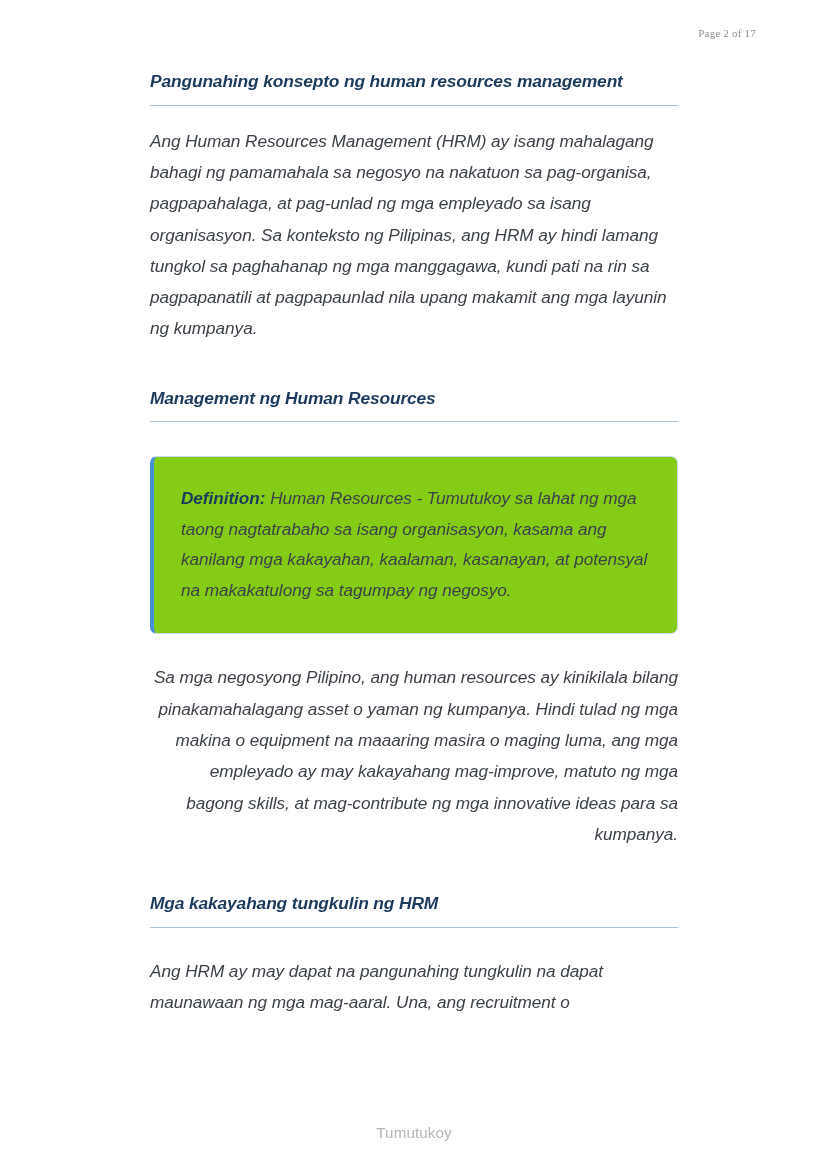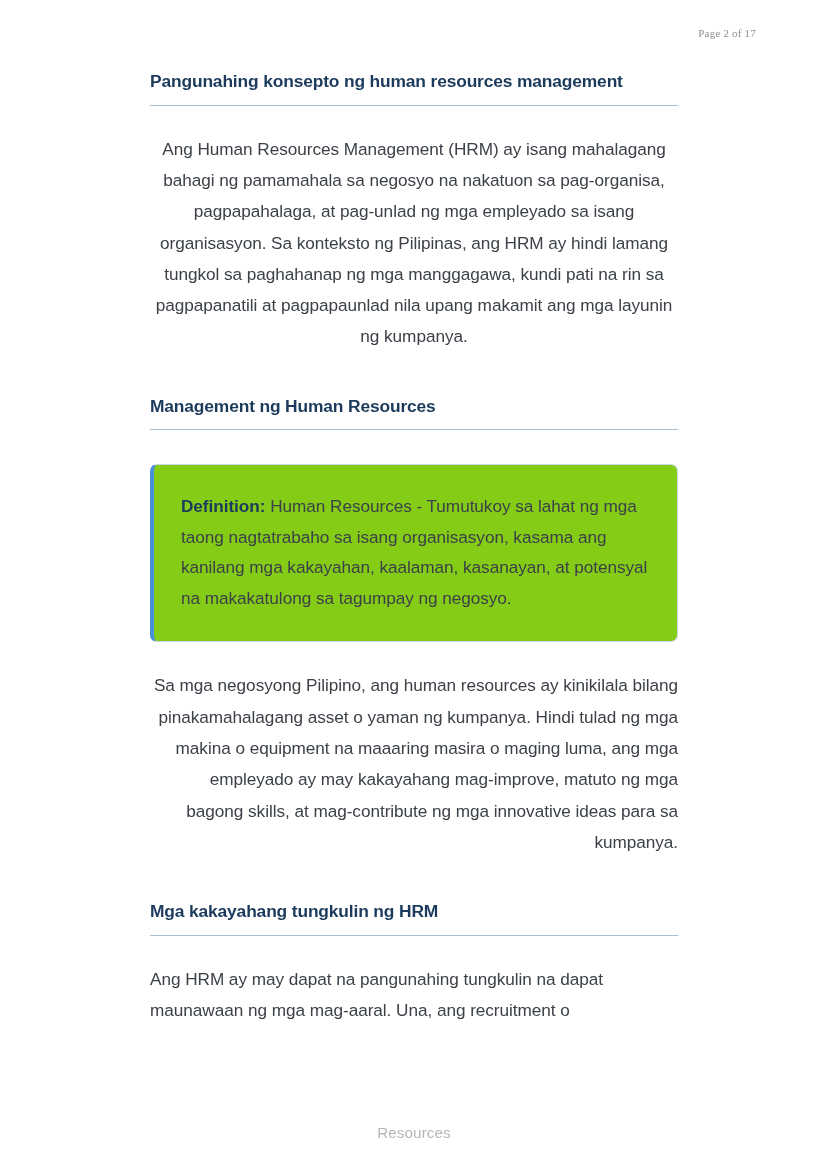--- a/index.html
+++ b/index.html
@@ -34,20 +34,21 @@
     letter-spacing: 0.2px;
     white-space: nowrap;
   }
 
   
   .content {
     position: absolute;
     left: 150px;
     top: 70px;
     width: 528px;
+    font-style: italic;
   }
 
   
   .section-heading {
     font-size: 17.4px;
     font-weight: bold;
     color: #1b3a5c;
     letter-spacing: -0.15px;
     line-height: 1.3;
     margin: 0;
@@ -63,21 +64,21 @@
   .heading-gap  { margin-top: 42px; }
 
   
   .para {
     font-size: 17.2px;
     line-height: 31.3px;
     color: #3c4148;
     margin: 0;
     letter-spacing: -0.05px;
   }
-  .para-first { margin-top: 28px; text-align: center; }
+  .para-first { margin-top: 20px; }
   .para-after-box { margin-top: 28px; text-align: right; }
   .para-last { margin-top: 28px; }
 
   
   .callout {
     margin-top: 34px;
     border: 1.2px solid #c9d8e6;
     border-left: 4.5px solid #4a90d9;
     border-radius: 7px;
     background: #84cc16;
@@ -134,15 +135,15 @@
 
     <p class="para para-after-box">Sa mga negosyong Pilipino, ang human resources ay kinikilala bilang pinakamahalagang asset o yaman ng kumpanya. Hindi tulad ng mga makina o equipment na maaaring masira o maging luma, ang mga empleyado ay may kakayahang mag-improve, matuto ng mga bagong skills, at mag-contribute ng mga innovative ideas para sa kumpanya.</p>
 
     <div class="heading-block heading-gap">
       <h2 class="section-heading">Mga kakayahang tungkulin ng HRM</h2>
     </div>
     <p class="para para-last">Ang HRM ay may dapat na pangunahing tungkulin na dapat maunawaan ng mga mag-aaral. Una, ang recruitment o</p>
 
   </div>
 
-  <div class="footer-brand">Resources</div>
+  <div class="footer-brand">Tumutukoy</div>
 
 </div>
 
 </body></html>

